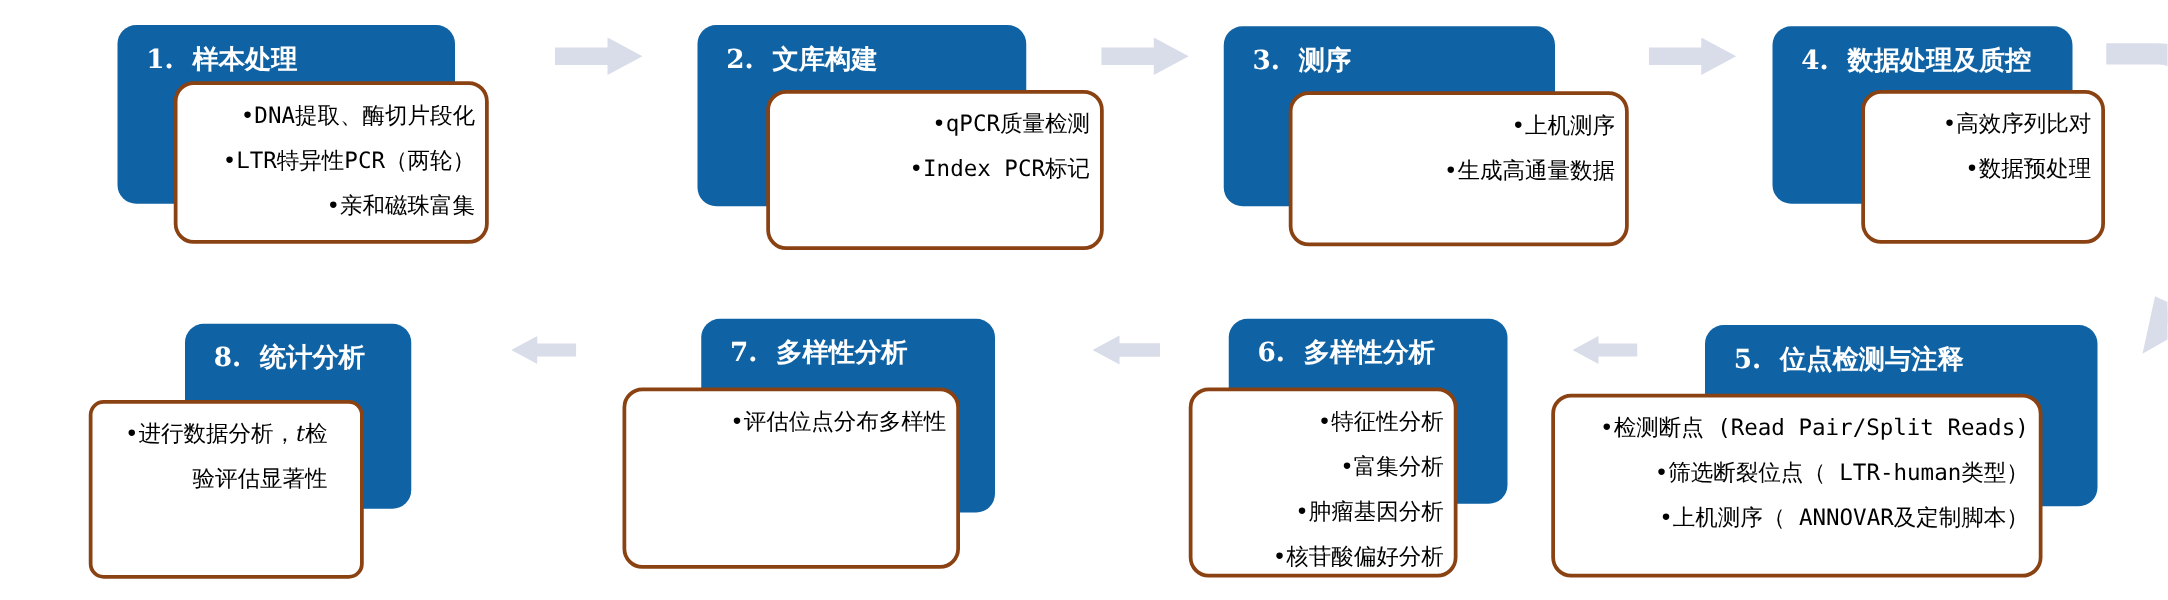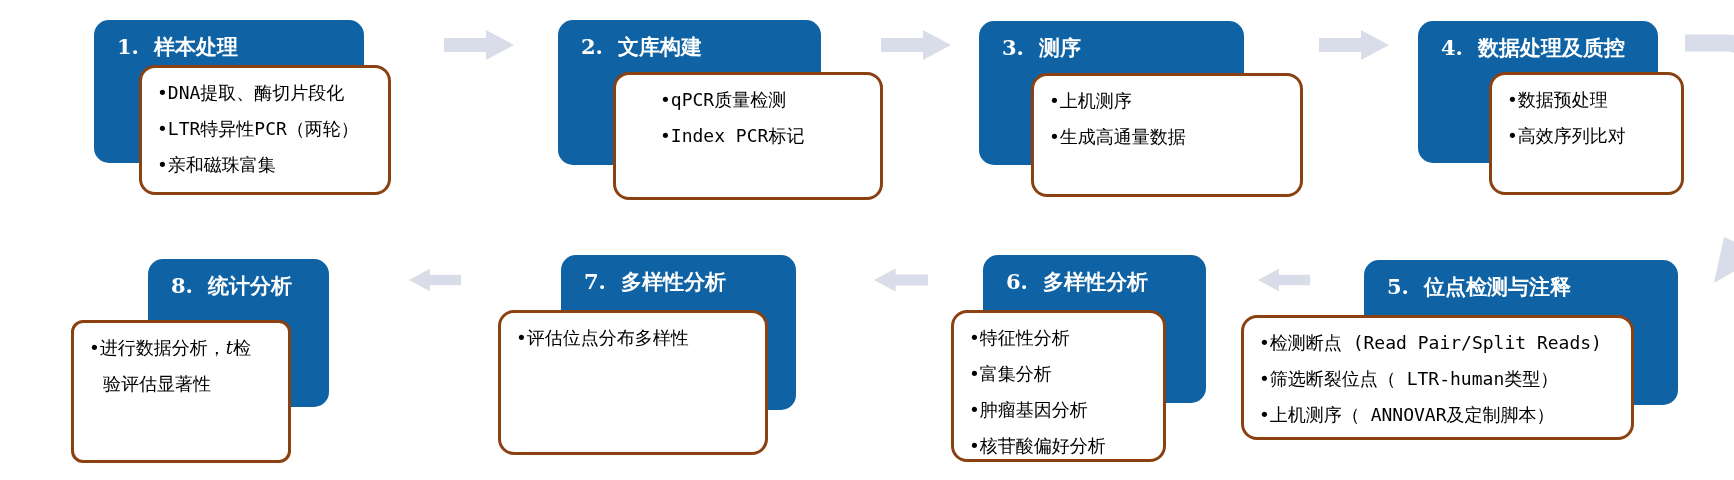--- a/index.html
+++ b/index.html
@@ -47,20 +47,21 @@
   ul.bullets{
     margin:0;padding:0;list-style:none;
     font-size:18px;
     line-height:36px;
     color:var(--body-text-black);
   }
   ul.bullets li{
     padding-left:14px;
     text-indent:-14px;
     white-space:normal;
+    text-align:right;
   }
   .dot{display:inline;}
   .arrow{position:absolute;z-index:3;}
   .arrow svg{display:block;width:100%;height:100%;}
   .arrow.left svg{transform:scaleX(-1);}
   i{font-style:italic;font-family:"DejaVu Serif","Liberation Serif",serif;}
 </style>
 </head>
 <body>
 
@@ -113,36 +114,36 @@
     <svg viewBox="0 0 70 30">
         <polygon points="0,8 42,8 42,0 70,15 42,30 42,22 0,22" fill="#D9DDE9"></polygon>
       </svg>
   </div>
 
   <div class="blue-box" style="left:1382px;top:21px;width:240px;height:142px;">
     <div class="step-title"><span class="num">4.</span><span>数据处理及质控</span></div>
   </div>
   <div class="card" style="left:1453px;top:72px;width:195px;height:123px;">
     <ul class="bullets">
+      <li><span class="dot">•</span><span>高效序列比对</span></li>
       <li><span class="dot">•</span><span>数据预处理</span></li>
-      <li><span class="dot">•</span><span>高效序列比对</span></li>
     </ul>
   </div>
 
   <div class="arrow" style="left:1645px;top:25px;width:85px;height:270px;">
     <svg viewBox="0 0 85 270">
       <path d="M4 18 H46 Q66 18 66 40 V196 Q66 222 56 236" fill="none" stroke-width="17" stroke="#D9DDE9"></path>
       <polygon points="33,258 43,212 82,230" fill="#D9DDE9"></polygon>
     </svg>
   </div>
 
   <div class="blue-box" style="left:1328px;top:260px;width:314px;height:145px;">
     <div class="step-title"><span class="num">5.</span><span>位点检测与注释</span></div>
   </div>
-  <div class="card" style="left:1205px;top:315px;width:393px;height:125px;">
+  <div class="card" style="left:1205px;top:315px;width:393px;height:147px;">
     <ul class="bullets">
       <li><span class="dot">•</span><span>检测断点 (Read Pair/Split Reads)</span></li>
       <li><span class="dot">•</span><span>筛选断裂位点（ LTR-human类型）</span></li>
       <li><span class="dot">•</span><span>上机测序（ ANNOVAR及定制脚本）</span></li>
     </ul>
   </div>
 
   <div class="arrow left" style="left:1222px;top:266px;width:52px;height:28px;">
     <svg viewBox="0 0 70 30">
         <polygon points="0,8 42,8 42,0 70,15 42,30 42,22 0,22" fill="#D9DDE9"></polygon>

